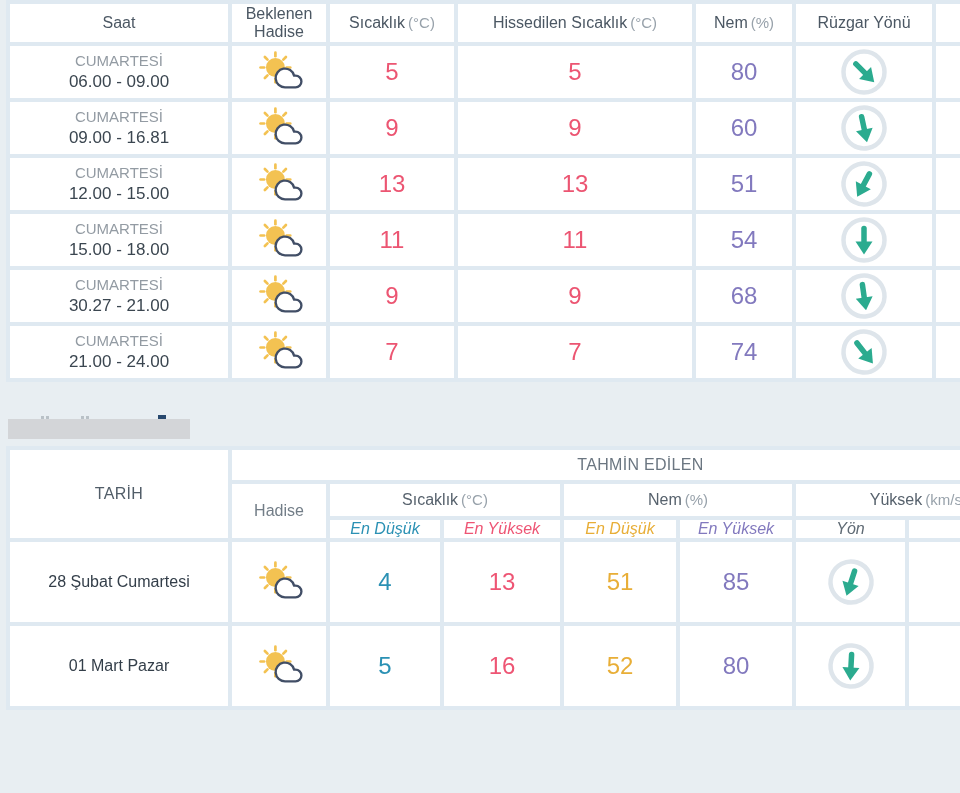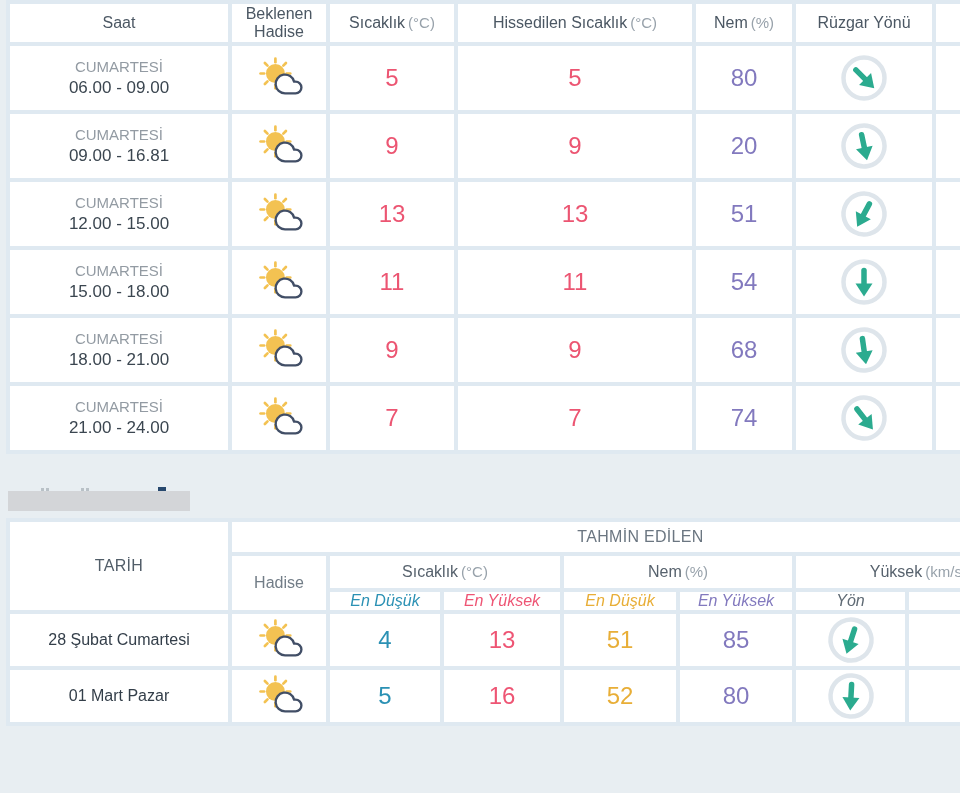--- a/index.html
+++ b/index.html
@@ -21,39 +21,39 @@
     background:var(--grid-gap,#dfe9f1);
   }
   th,td{
     background:var(--cell-bg,#fff);
     text-align:center;vertical-align:middle;padding:0;
     font-weight:400;overflow:hidden;
   }
   
   .hourly{width:1074px;}
   .hourly thead th{height:38px;font-size:16px;color:var(--header-text,#4b5763);line-height:1.12;}
-  .hourly tbody td{height:64px;}
+  .hourly tbody td{height:52px;}
   .unit{color:var(--unit-text,#98a2ab);font-size:15px;margin-left:3px;}
   .day{color:var(--day-text,#939ba3);font-size:15px;margin-bottom:3px;}
   .time{color:var(--time-text,#3b4650);font-size:17px;}
   .temp{color:var(--temp-color,#ec5572);font-size:24px;}
   .hum{color:var(--humidity-color,#8279be);font-size:24px;}
   .wsvg,.dirsvg{display:inline-block;vertical-align:middle;}
   
   .placeholder-wrap{position:relative;margin:37px 0 7px 8px;height:20px;width:300px;}
   .placeholder-bar{width:182px;height:20px;background:#d3d5d8;}
   .art-dot{position:absolute;top:-3px;width:3px;height:3px;background:#b9c1c7;}
   .art-mark{position:absolute;top:-4px;left:150px;width:8px;height:4px;background:#27486e;}
   
   .daily{width:1047px;}
   .daily th{font-size:16px;}
   .daily .rowA th{height:30px;}
   .daily .rowB th{height:32px;}
   .daily .rowC th{height:16px;font-style:italic;}
-  .daily tbody td{height:52px;}
+  .daily tbody td{height:80px;}
   .tahmin{color:#6b7681;font-size:15px;letter-spacing:.3px;}
   .tarih{color:#515d68;font-size:15px;letter-spacing:.3px;}
   .hadise{color:#727d87;font-size:15px;}
   .group-label{color:#57626d;font-size:16px;}
   .sub-blue{color:var(--temp-min-color,#2b91b4);font-size:16px;}
   .sub-pink{color:var(--temp-max-color,#ee5574);font-size:16px;}
   .sub-amber{color:var(--hum-min-color,#e8ae37);font-size:16px;}
   .sub-purple{color:var(--hum-max-color,#8279be);font-size:16px;}
   .sub-gray{color:#5f6a74;font-size:15px;margin-left:46px;}
   .date{color:#333e49;font-size:16px;}
@@ -134,21 +134,21 @@
                 <line x1="14.3" y1="8.3" x2="17.2" y2="11.2"></line>
                 <line x1="34.8" y1="28.8" x2="37.7" y2="31.7"></line>
                 <line x1="14.3" y1="31.7" x2="17.2" y2="28.8"></line>
                 <line x1="34.8" y1="11.2" x2="37.7" y2="8.3"></line>
               </g>
               <circle cx="26" cy="20" r="10.5" fill="#f3c252"></circle>
               <path d="M18 10h-1.26A8 8 0 1 0 9 20h9a5 5 0 0 0 0-10z" transform="translate(25,16) scale(1.3)" fill="#fff" stroke="#414e66" stroke-width="2" stroke-linejoin="round"></path>
             </svg></td>
         <td class="temp">9</td>
         <td class="temp">9</td>
-        <td class="hum">20</td>
+        <td class="hum">60</td>
         <td><svg class="dirsvg" width="48" height="48" viewBox="0 0 48 48" style="transform: rotate(-12deg);">
               <circle cx="24" cy="24" r="20.5" fill="#fff" stroke="#dee5eb" stroke-width="4.5"></circle>
               <line x1="24" y1="12.5" x2="24" y2="27" stroke="#2bab8f" stroke-width="5.5" stroke-linecap="round"></line>
               <path d="M15.5 25.5 L24 38.5 L32.5 25.5 Z" fill="#2bab8f"></path>
             </svg></td>
         <td></td>
       </tr>
       <tr>
         <td>
             <div class="day">CUMARTESİ</div>
@@ -203,21 +203,21 @@
         <td><svg class="dirsvg" width="48" height="48" viewBox="0 0 48 48" style="transform: rotate(0deg);">
               <circle cx="24" cy="24" r="20.5" fill="#fff" stroke="#dee5eb" stroke-width="4.5"></circle>
               <line x1="24" y1="12.5" x2="24" y2="27" stroke="#2bab8f" stroke-width="5.5" stroke-linecap="round"></line>
               <path d="M15.5 25.5 L24 38.5 L32.5 25.5 Z" fill="#2bab8f"></path>
             </svg></td>
         <td></td>
       </tr>
       <tr>
         <td>
             <div class="day">CUMARTESİ</div>
-            <div class="time">18.00 - 21.00</div>
+            <div class="time">30.27 - 21.00</div>
           </td>
         <td><svg class="wsvg" width="54" height="46" viewBox="0 0 60 50">
               <g stroke="#f3c252" stroke-width="3" stroke-linecap="round">
                 <line x1="26" y1="3.5" x2="26" y2="7.5"></line>
                 <line x1="26" y1="32.5" x2="26" y2="36.5"></line>
                 <line x1="9.5" y1="20" x2="13.5" y2="20"></line>
                 <line x1="38.5" y1="20" x2="42.5" y2="20"></line>
                 <line x1="14.3" y1="8.3" x2="17.2" y2="11.2"></line>
                 <line x1="34.8" y1="28.8" x2="37.7" y2="31.7"></line>
                 <line x1="14.3" y1="31.7" x2="17.2" y2="28.8"></line>

